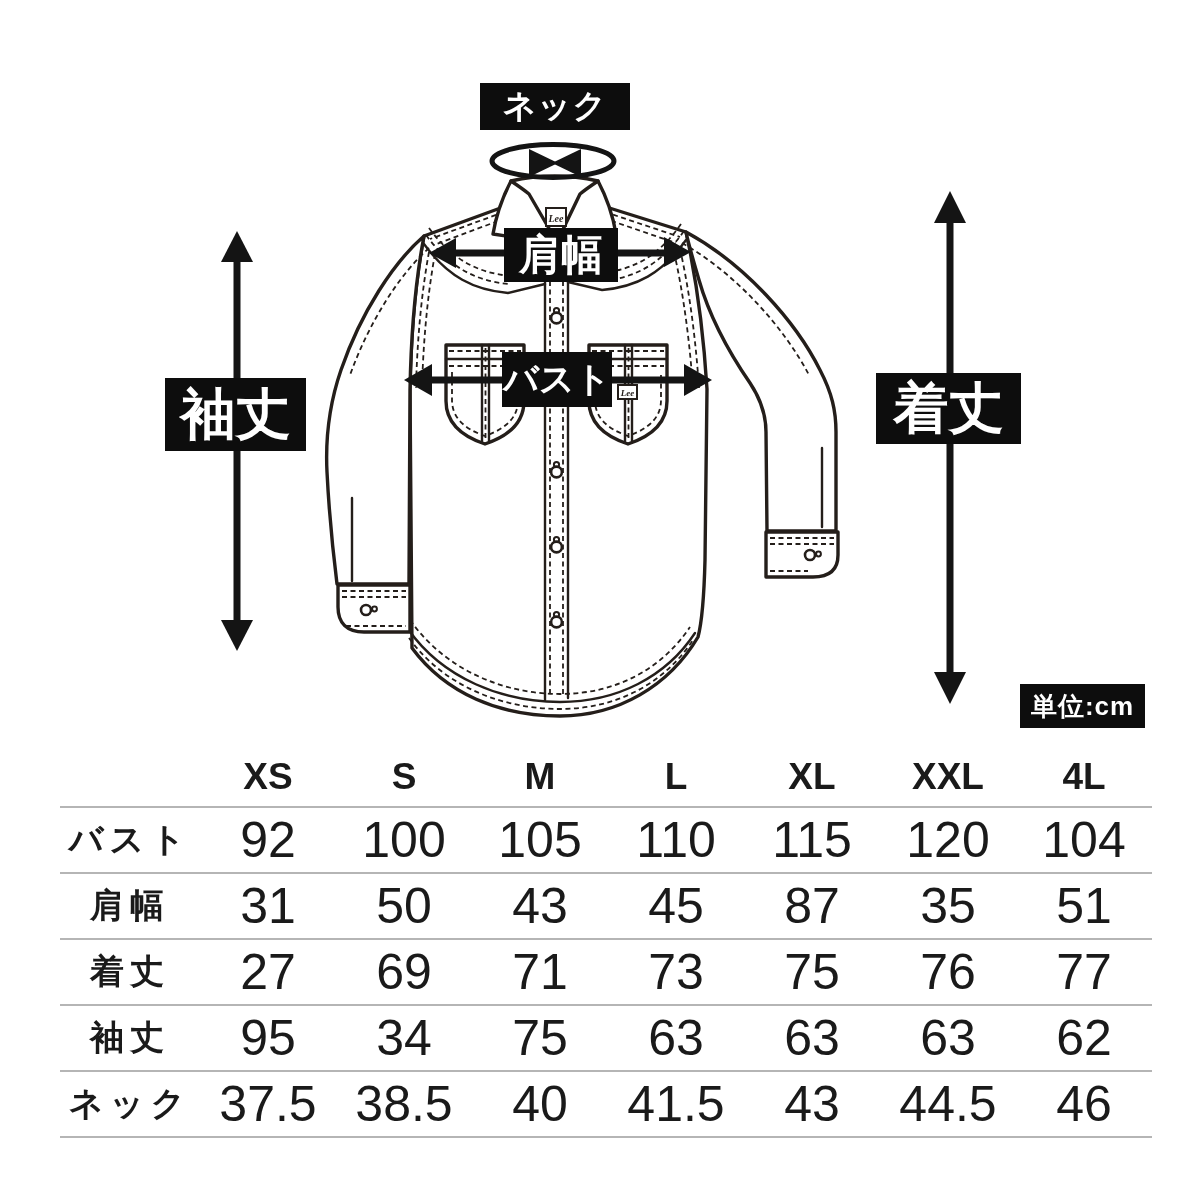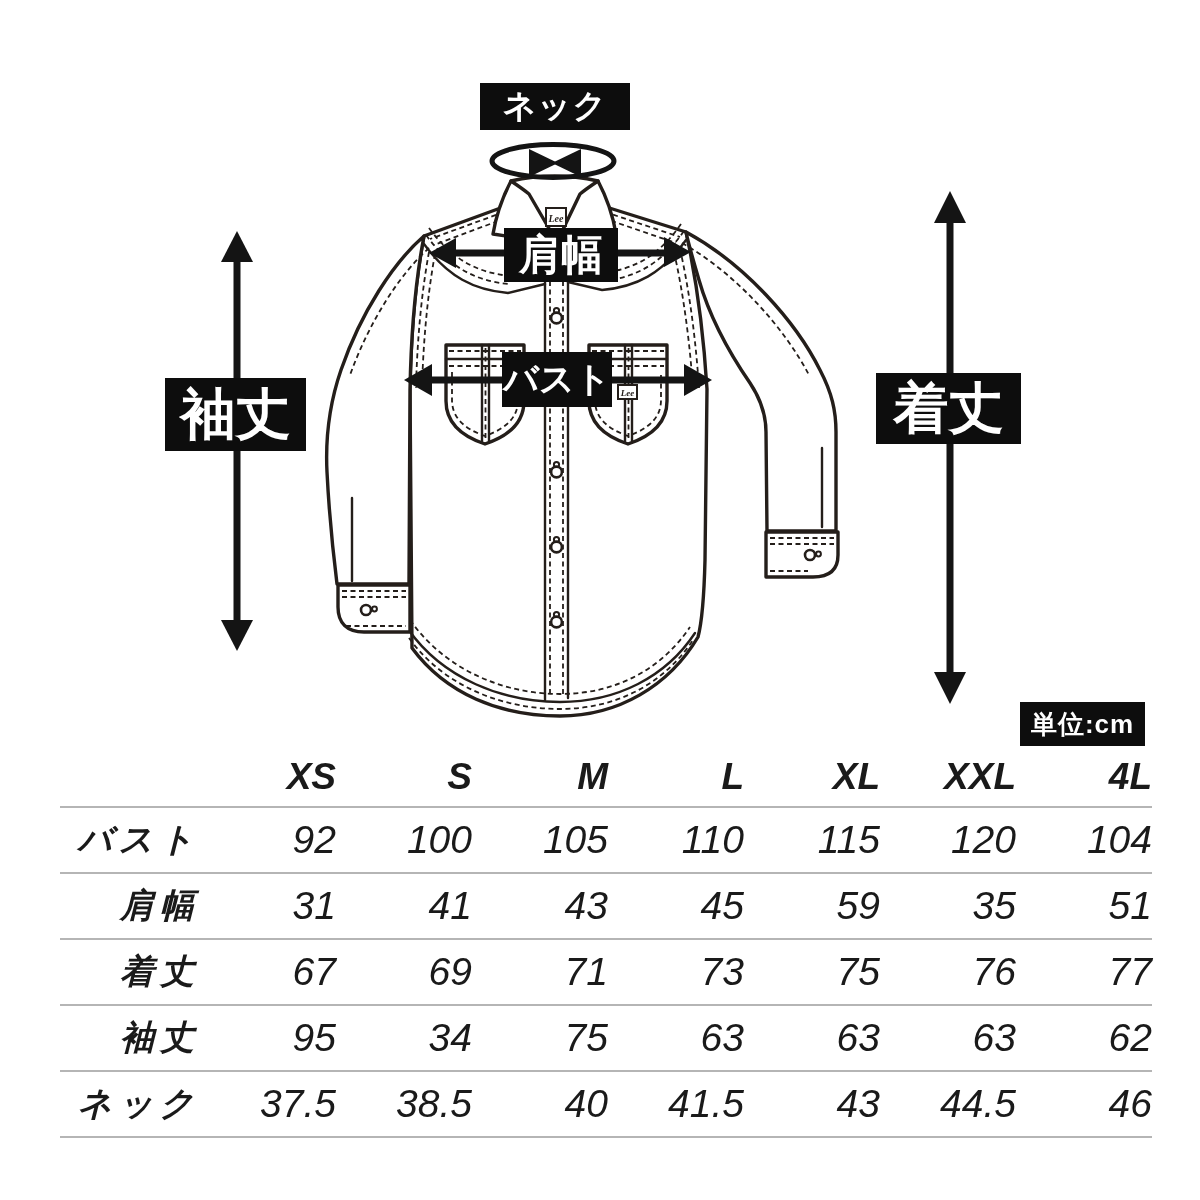--- a/index.html
+++ b/index.html
@@ -25,33 +25,33 @@
   
   .mlabel {
     position:absolute; background:#0d0d0d; color:#ffffff; font-weight:bold;
     display:flex; align-items:center; justify-content:center; white-space:nowrap;
   }
   .lbl-neck     { left:480px;  top:83px;  width:150px; height:47px; font-size:33px; letter-spacing:1px; }
   .lbl-shoulder { left:504px;  top:228px; width:114px; height:54px; font-size:42px; }
   .lbl-bust     { left:502px;  top:352px; width:110px; height:55px; font-size:35px; }
   .lbl-sleeve   { left:165px;  top:378px; width:141px; height:73px; font-size:55px; }
   .lbl-bodylen  { left:876px;  top:373px; width:145px; height:71px; font-size:55px; }
-  .unit-badge   { left:1020px; top:702px; width:125px; height:44px; font-size:26px; letter-spacing:1px; }
+  .unit-badge   { left:1020px; top:684px; width:125px; height:44px; font-size:26px; letter-spacing:1px; }
 
   
   .table-wrap { position:absolute; left:60px; top:747px; width:1092px; }
   table { width:100%; border-collapse:collapse; table-layout:fixed; color:#1a1a1a; }
   thead tr { height:60px; }
   tbody tr { height:66px; }
   tr { border-bottom:2px solid #b5b5b5; }
-  th, td { text-align:right; vertical-align:middle; padding:0;font-style:italic; }
+  th, td { text-align:center; vertical-align:middle; padding:0; }
   thead th { font-size:37px; font-weight:bold; }
   th.corner { width:140px; }
   th.rowlabel { font-size:34px; font-weight:bold; letter-spacing:6px; }
-  td { font-size:39px; font-weight:normal; }
+  td { font-size:50px; font-weight:normal; }
 </style>
 </head>
 <body>
 
 <div class="stage">
 
   <svg width="1200" height="760" viewBox="0 0 1200 760">
 
     <g>
       <path class="o" d="M 424,236 L 506,206 Q 555,195 603,206 L 686,232
@@ -231,30 +231,30 @@
             <td>100</td>
             <td>105</td>
             <td>110</td>
             <td>115</td>
             <td>120</td>
             <td>104</td>
           </tr>
           <tr>
             <th class="rowlabel">肩幅</th>
             <td>31</td>
-            <td>41</td>
+            <td>50</td>
             <td>43</td>
             <td>45</td>
-            <td>59</td>
+            <td>87</td>
             <td>35</td>
             <td>51</td>
           </tr>
           <tr>
             <th class="rowlabel">着丈</th>
-            <td>67</td>
+            <td>27</td>
             <td>69</td>
             <td>71</td>
             <td>73</td>
             <td>75</td>
             <td>76</td>
             <td>77</td>
           </tr>
           <tr>
             <th class="rowlabel">袖丈</th>
             <td>95</td>

